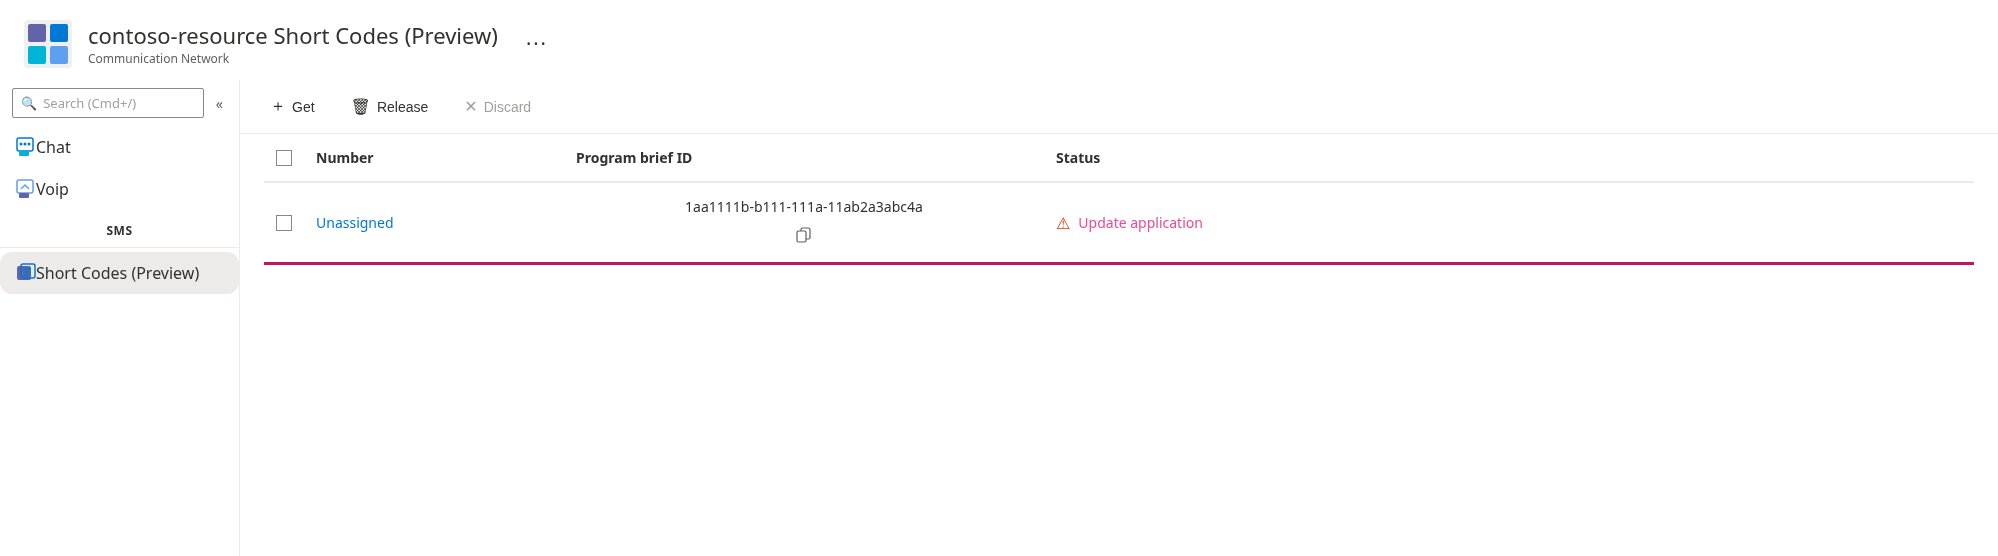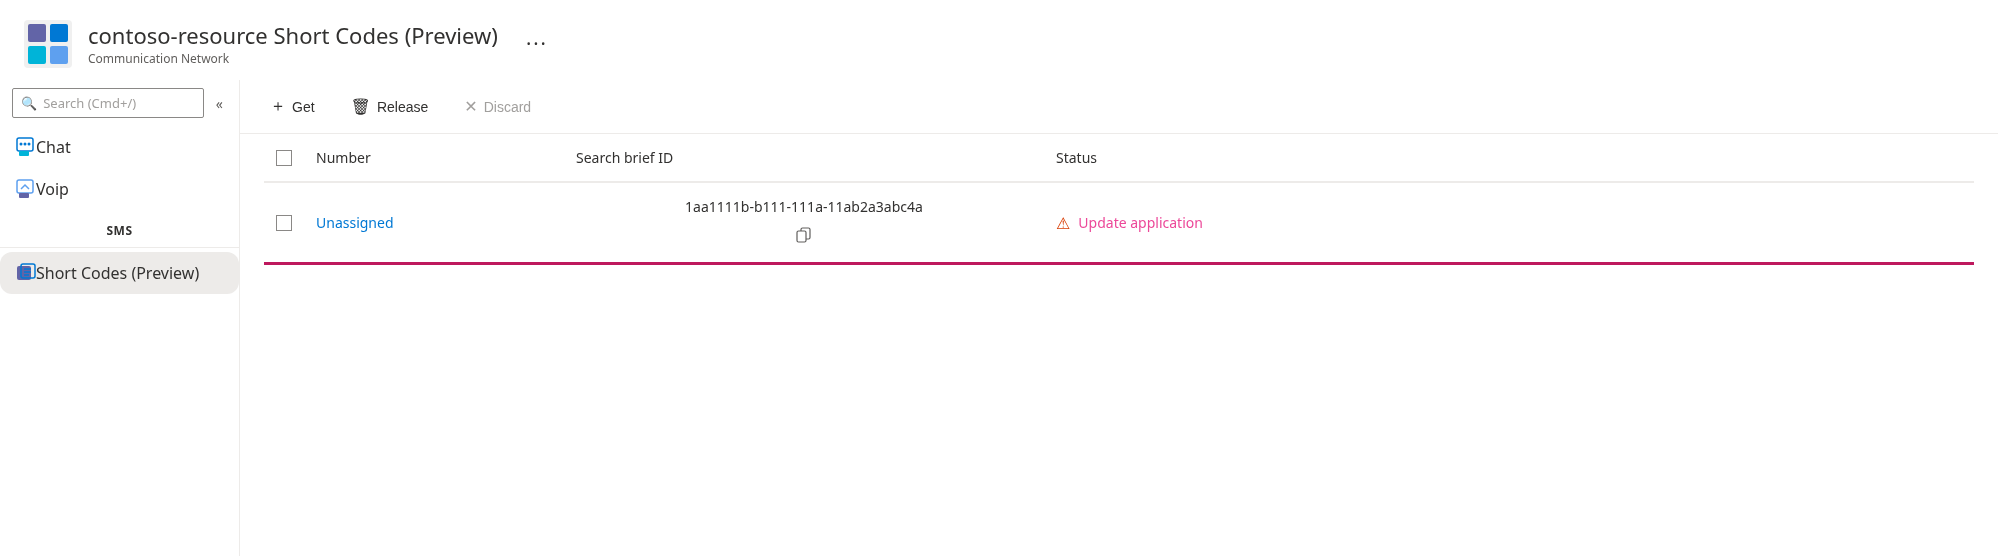--- a/index.html
+++ b/index.html
@@ -169,21 +169,21 @@
       flex: 1;
       overflow-y: auto;
       padding: 0 24px;
     }
     .data-table {
       width: 100%;
       border-collapse: collapse;
     }
     .data-table th {
       text-align: left;
-      font-weight: 400;
+      font-weight: 700;
       font-size: 14px;
       color: #323130;
       padding: 14px 12px;
       border-bottom: 2px solid #edebe9;
     }
     .data-table td {
       padding: 14px 12px;
       border-bottom: 3px solid #be185d;
       font-size: 14px;
       vertical-align: middle;
@@ -337,21 +337,21 @@
             <tr>
               <th class="col-checkbox">
                 <div class="checkbox-cell">
                   <div class="checkbox"></div>
                 </div>
               </th>
               <th class="col-number">
                 <span>Number</span>
               </th>
               <th class="col-program-brief">
-                <span>Search brief ID</span>
+                <span>Program brief ID</span>
               </th>
               <th class="col-status">
                 <span>Status</span>
               </th>
             </tr>
           </thead>
           <tbody>
             <tr class="table-row">
               <td>
                 <div class="checkbox-cell">

